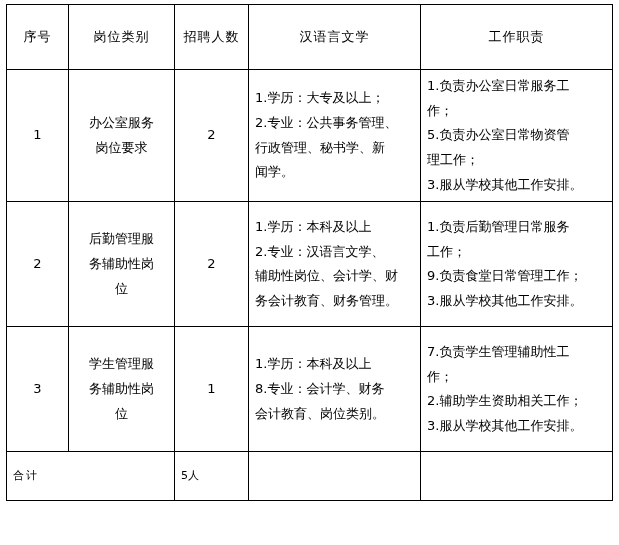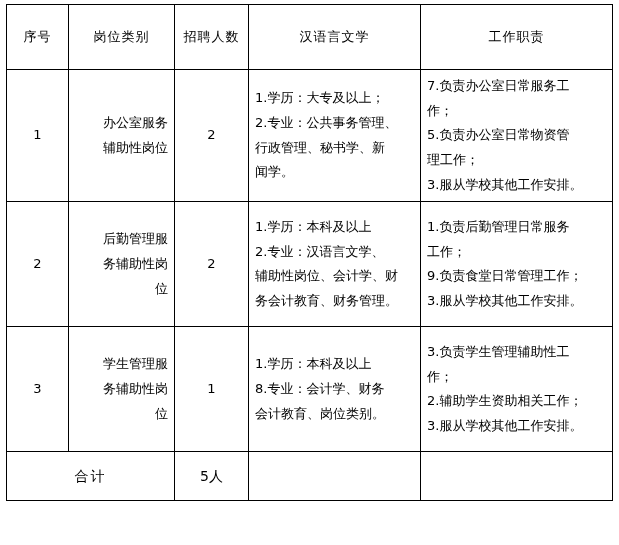--- a/index.html
+++ b/index.html
@@ -48,38 +48,38 @@
   }
   .cell-center {
     text-align: center;
   }
   .lines p {
     margin: 0;
     white-space: normal;
     text-indent: 0;
   }
   .cat-cell {
-    text-align: right;
+    text-align: center;
     line-height: 1.95;
     padding-left: 4px;
     padding-right: 4px;
   }
   .req-cell, .duty-cell {
     line-height: 1.95;
   }
   .req-cell p, .duty-cell p {
     text-align: justify;
   }
   tbody tr.data-row td {
     height: 116px;
   }
   tr.total-row td {
     height: 40px;
-    text-align: center;
-    font-size: 14px;
+    text-align: left;
+    font-size: 11px;
   }
   .total-label {
     letter-spacing: 2px;
   }
 </style>
 </head>
 <body>
 
 <div class="page">
   <table class="jobs">
@@ -98,31 +98,31 @@
         <td>汉语言文学</td>
         <td>工作职责</td>
       </tr>
     </thead>
     <tbody>
 
       <tr class="data-row">
         <td class="cell-center">1</td>
         <td class="cat-cell lines">
           <p>办公室服务</p>
-          <p>辅助性岗位</p>
+          <p>岗位要求</p>
         </td>
         <td class="cell-center">2</td>
         <td class="req-cell lines">
           <p>1.学历：大专及以上；</p>
           <p>2.专业：公共事务管理、</p>
           <p>行政管理、秘书学、新</p>
           <p>闻学。</p>
         </td>
         <td class="duty-cell lines">
-          <p>7.负责办公室日常服务工</p>
+          <p>1.负责办公室日常服务工</p>
           <p>作；</p>
           <p>5.负责办公室日常物资管</p>
           <p>理工作；</p>
           <p>3.服从学校其他工作安排。</p>
         </td>
       </tr>
 
       <tr class="data-row">
         <td class="cell-center">2</td>
         <td class="cat-cell lines">
@@ -152,21 +152,21 @@
           <p>务辅助性岗</p>
           <p>位</p>
         </td>
         <td class="cell-center">1</td>
         <td class="req-cell lines">
           <p>1.学历：本科及以上</p>
           <p>8.专业：会计学、财务</p>
           <p>会计教育、岗位类别。</p>
         </td>
         <td class="duty-cell lines">
-          <p>3.负责学生管理辅助性工</p>
+          <p>7.负责学生管理辅助性工</p>
           <p>作；</p>
           <p>2.辅助学生资助相关工作；</p>
           <p>3.服从学校其他工作安排。</p>
         </td>
       </tr>
 
       <tr class="total-row">
         <td colspan="2" class="total-label">合计</td>
         <td>5人</td>
         <td></td>

